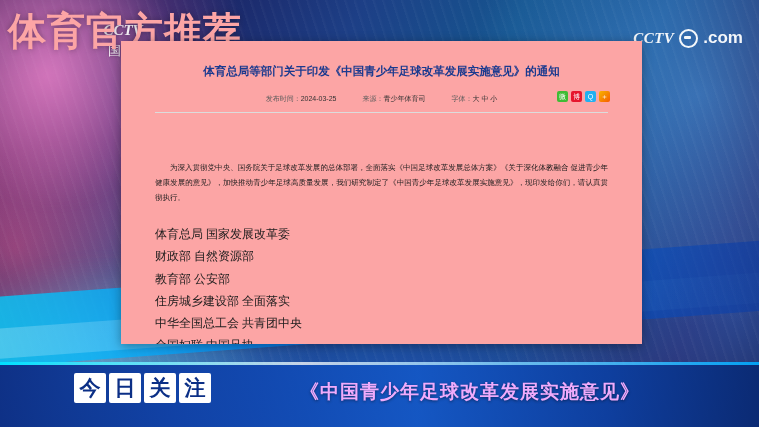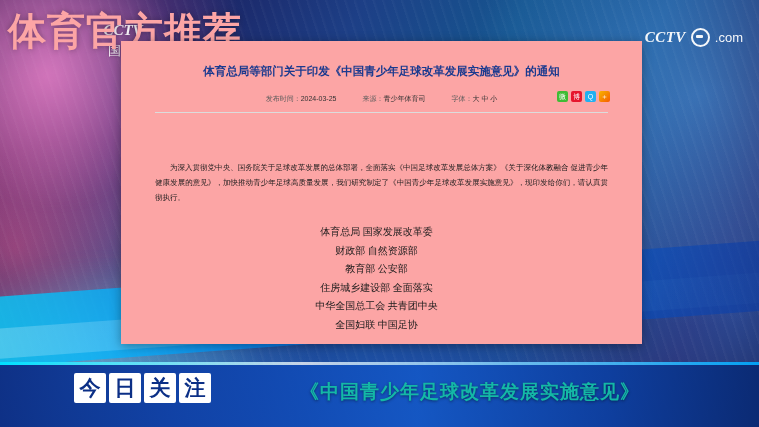--- a/index.html
+++ b/index.html
@@ -136,22 +136,22 @@
   }
   .cctv-logo-right .ring::after {
     content: "";
     position: absolute;
     left: 3px; top: 5px;
     width: 7px; height: 3px;
     background: #ffffff;
     border-radius: 1px;
   }
   .cctv-logo-right .dotcom {
-    font-size: 13px;
-    font-weight: normal;
+    font-size: 17px;
+    font-weight: bold;
   }
 
   
   .pink-title {
     position: absolute;
     left: 8px;
     top: 6px;
     font-family: "Liberation Serif", serif;
     font-size: 38px;
     font-weight: bold;
@@ -227,24 +227,24 @@
     line-height: 1.95;
     color: #1c1c1c;
     text-align: justify;
   }
   .doc-body p { margin: 0 0 6px 0; }
   .doc-body p.indent { text-indent: 2em; margin-top: 48px; }
 
   .doc-sign {
     margin: 18px 44px 0 34px;
     font-family: "Liberation Serif", serif;
-    font-size: 10px;
+    font-size: 12px;
     line-height: 1.85;
     color: #1c1c1c;
-    text-align: center;
+    text-align: left;
   }
   .doc-sign div { white-space: nowrap; }
 
   
   .lower-third {
     position: absolute;
     left: 0;
     bottom: 0;
     width: 759px;
     height: 80px;
@@ -284,21 +284,21 @@
     font-weight: bold;
     font-size: 21px;
     line-height: 30px;
     text-align: center;
     border-radius: 2px;
   }
   .lt-headline {
     position: absolute;
     left: 300px;
     bottom: 22px;
-    color: #14b8a6;
+    color: #f0abfc;
     font-family: "Liberation Serif", serif;
     font-size: 19px;
     font-weight: bold;
     letter-spacing: 1px;
     text-shadow: 0 1px 3px rgba(0,0,0,0.45);
     white-space: nowrap;
     margin-top: 27px;
   }
 </style>
 </head>

